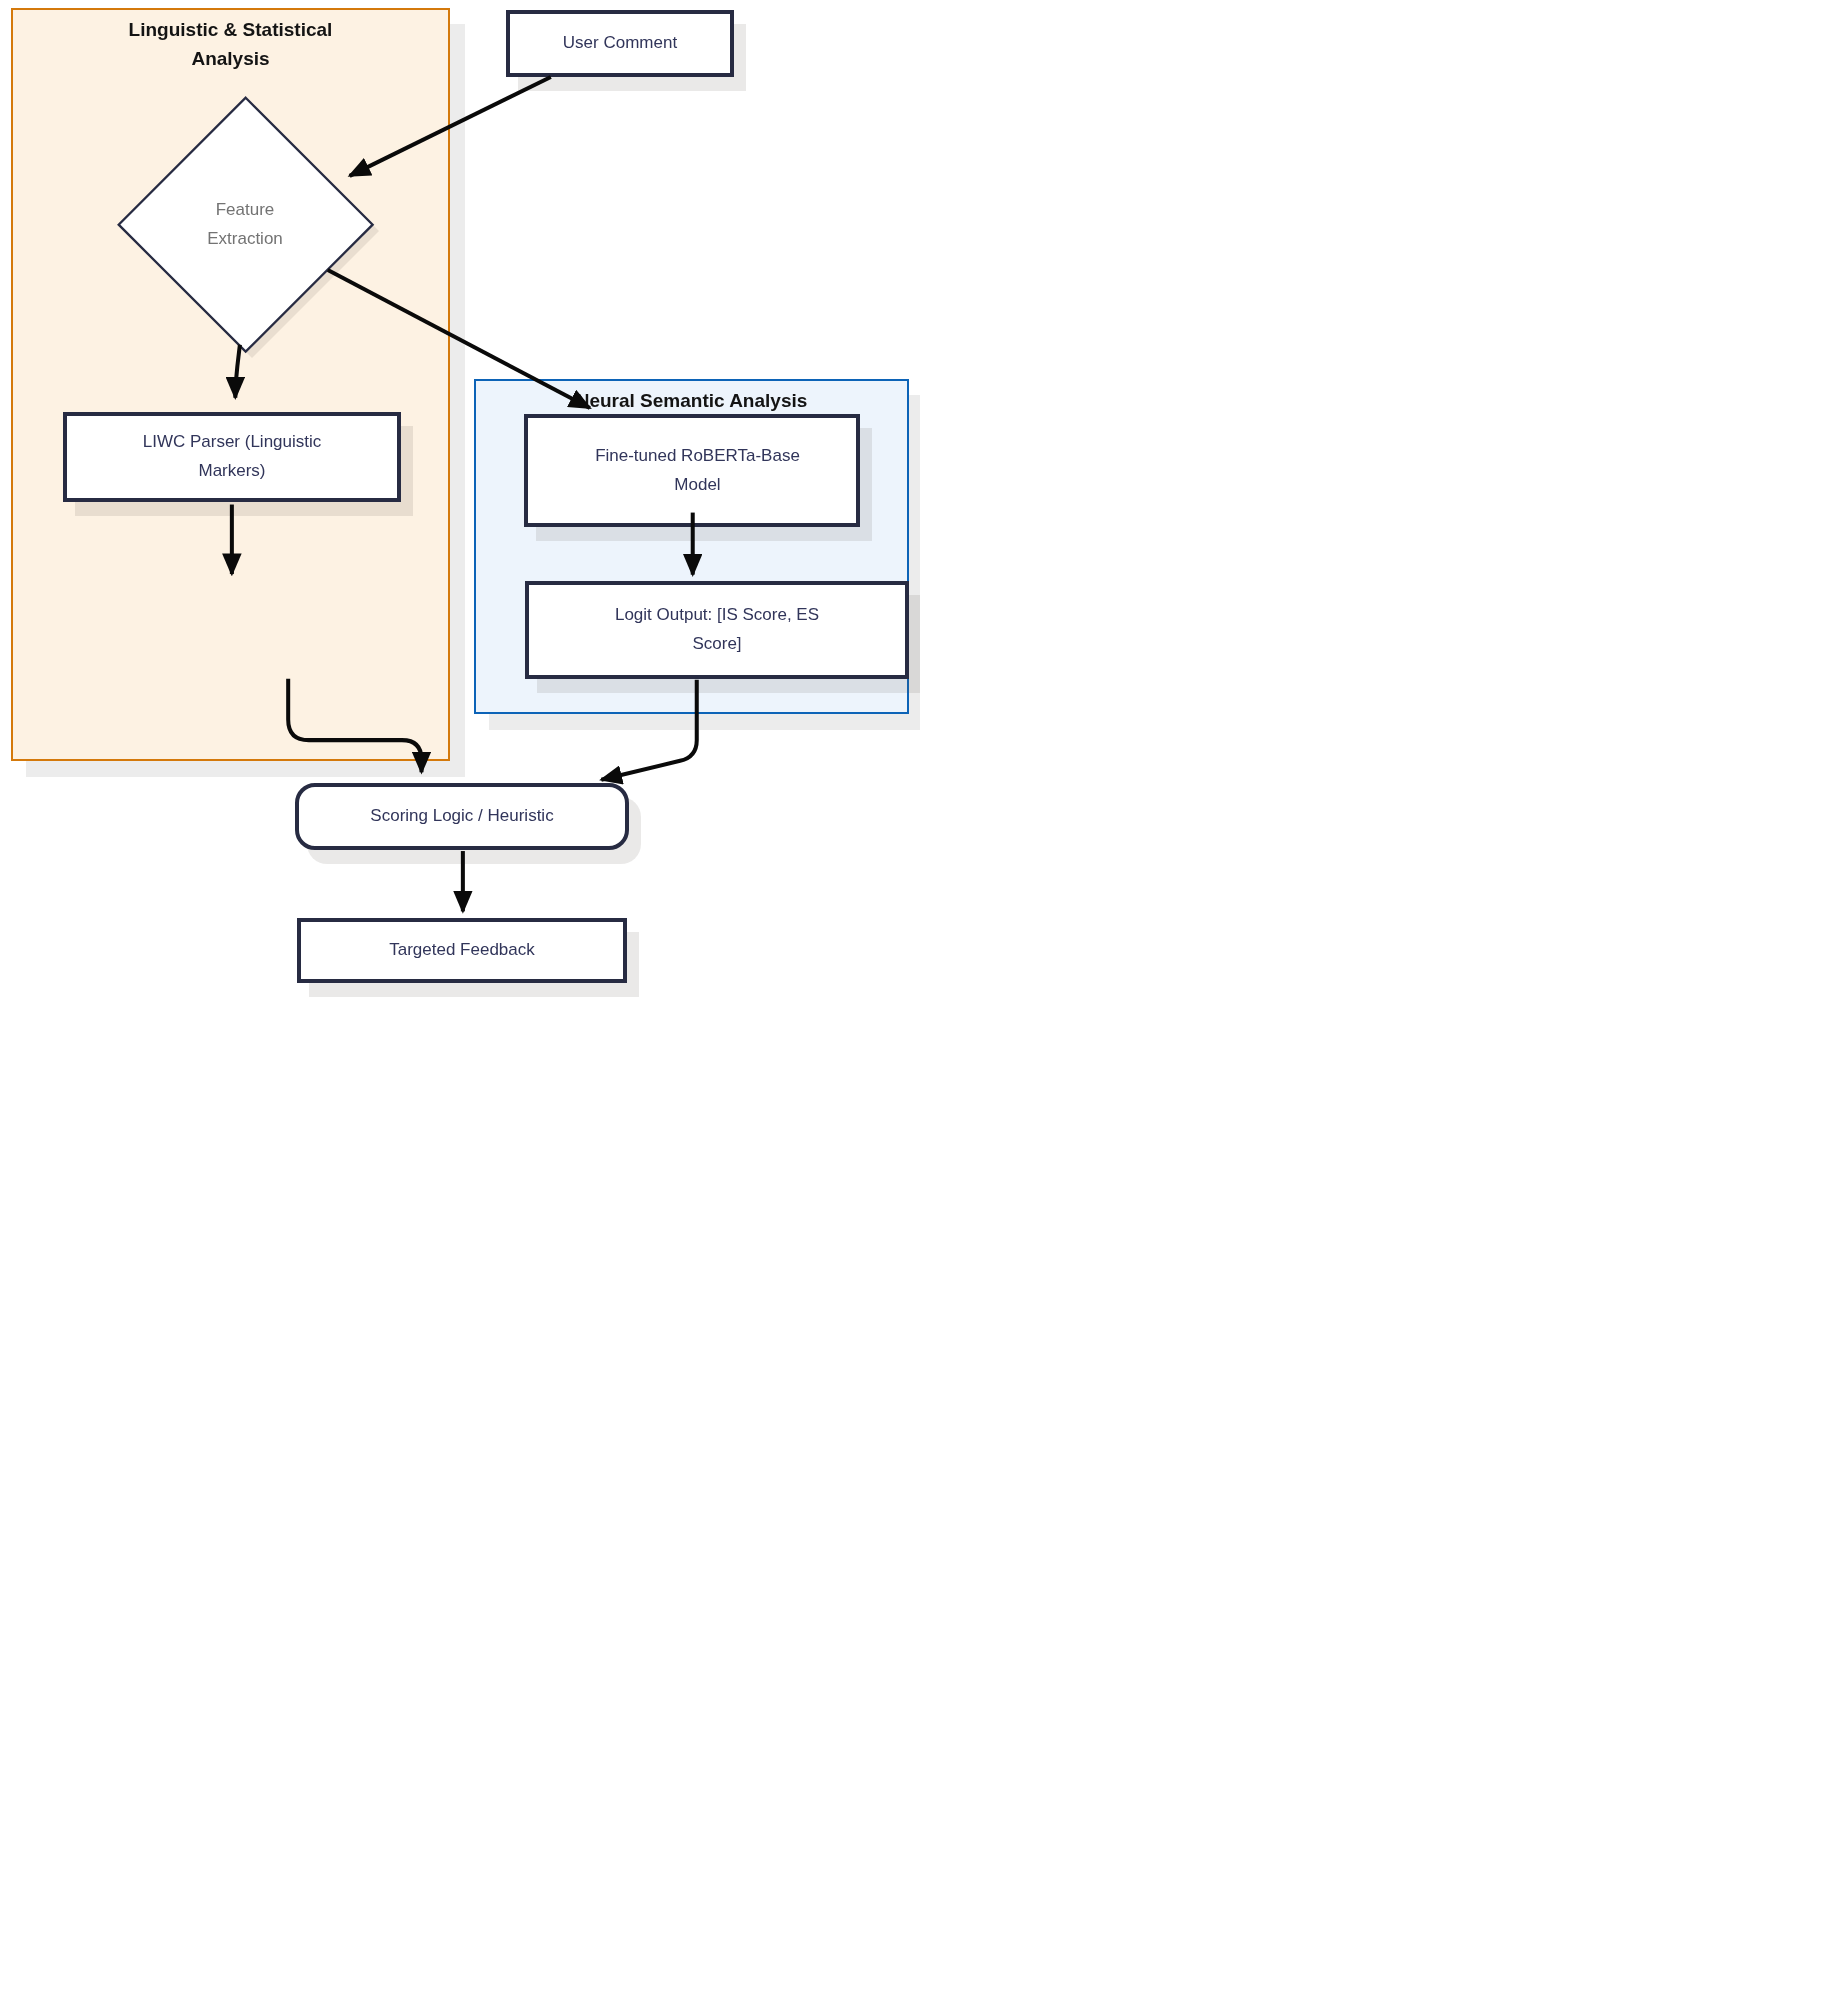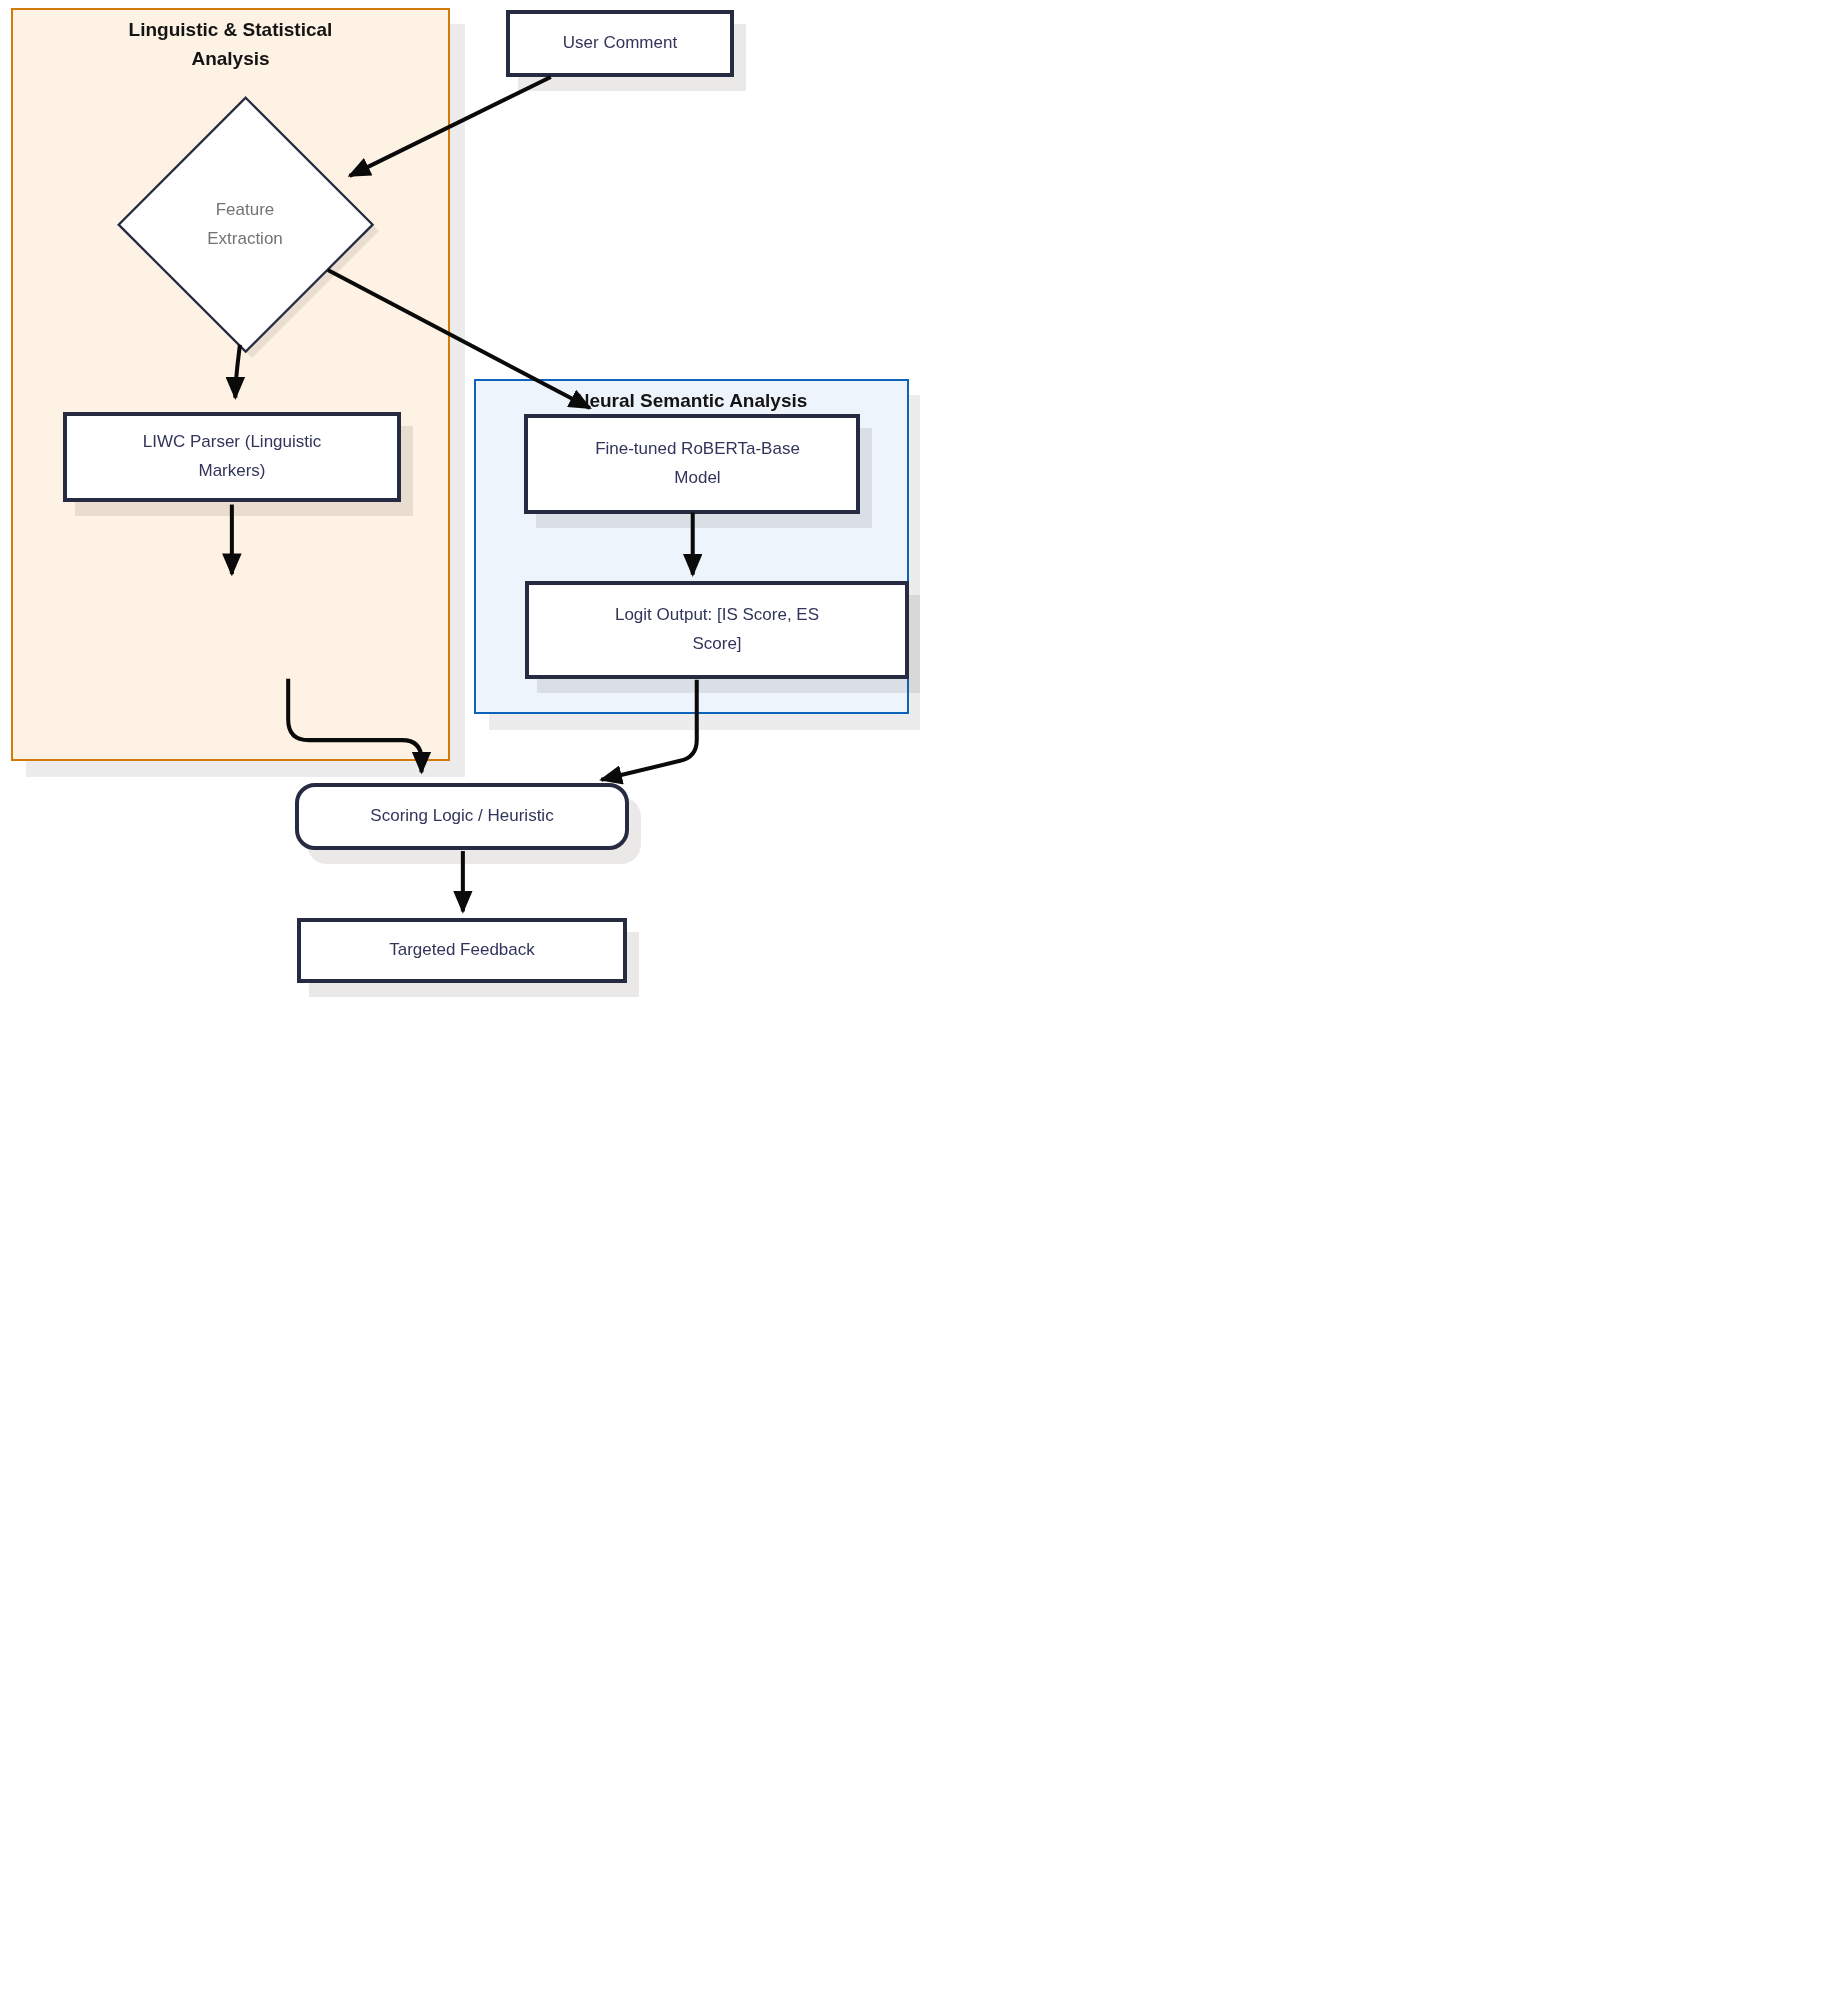--- a/index.html
+++ b/index.html
@@ -42,21 +42,21 @@
     text-align:center;
     color:#31355a;
     font-size:17px;line-height:1.7;font-weight:500;
     box-shadow:12px 14px 0 rgba(90,85,75,0.13);
     z-index:2;
   }
   .node .label{display:block;margin:0 auto;}
   .node.user-comment   {left:506px; top:10.3px;  width:228px;height:67px;}
   .node.liwc           {left:63px; top:412px; width:338px;height:90px;}
   .node.feature-vector {left:63px; top:580px;width:338px;height:97px;}
-  .node.roberta        {left:524px; top:414px; width:336px;height:100px;padding-left:11px;}
+  .node.roberta        {left:524px; top:414px; width:336px;height:113px;padding-left:11px;}
   .node.logit          {left:525px; top:581px;width:384px;height:98px;}
   .node.scoring        {left:295px; top:783px;width:334px;height:67px;border-radius:20px;}
   .node.targeted       {left:297px; top:918px;width:330px;height:65px;}
   .node.liwc .label{max-width:224px;}
   .node.feature-vector .label{max-width:247px;}
   .node.roberta .label{max-width:230px;}
   .node.logit .label{max-width:253px;}
   
   .diamond-label{
     position:absolute;left:176px;top:190px;width:138px;height:69px;

